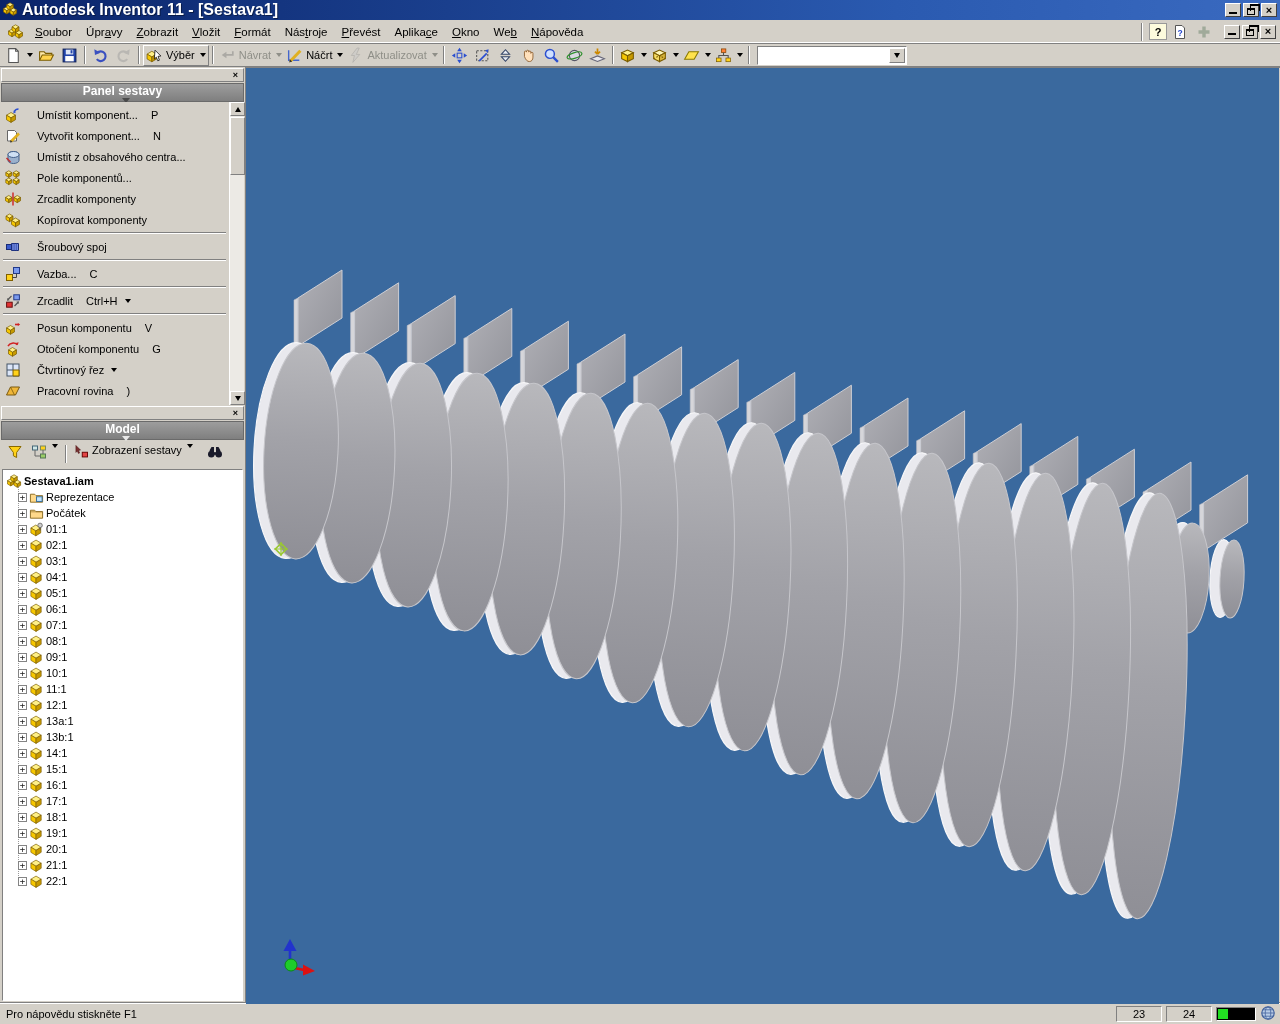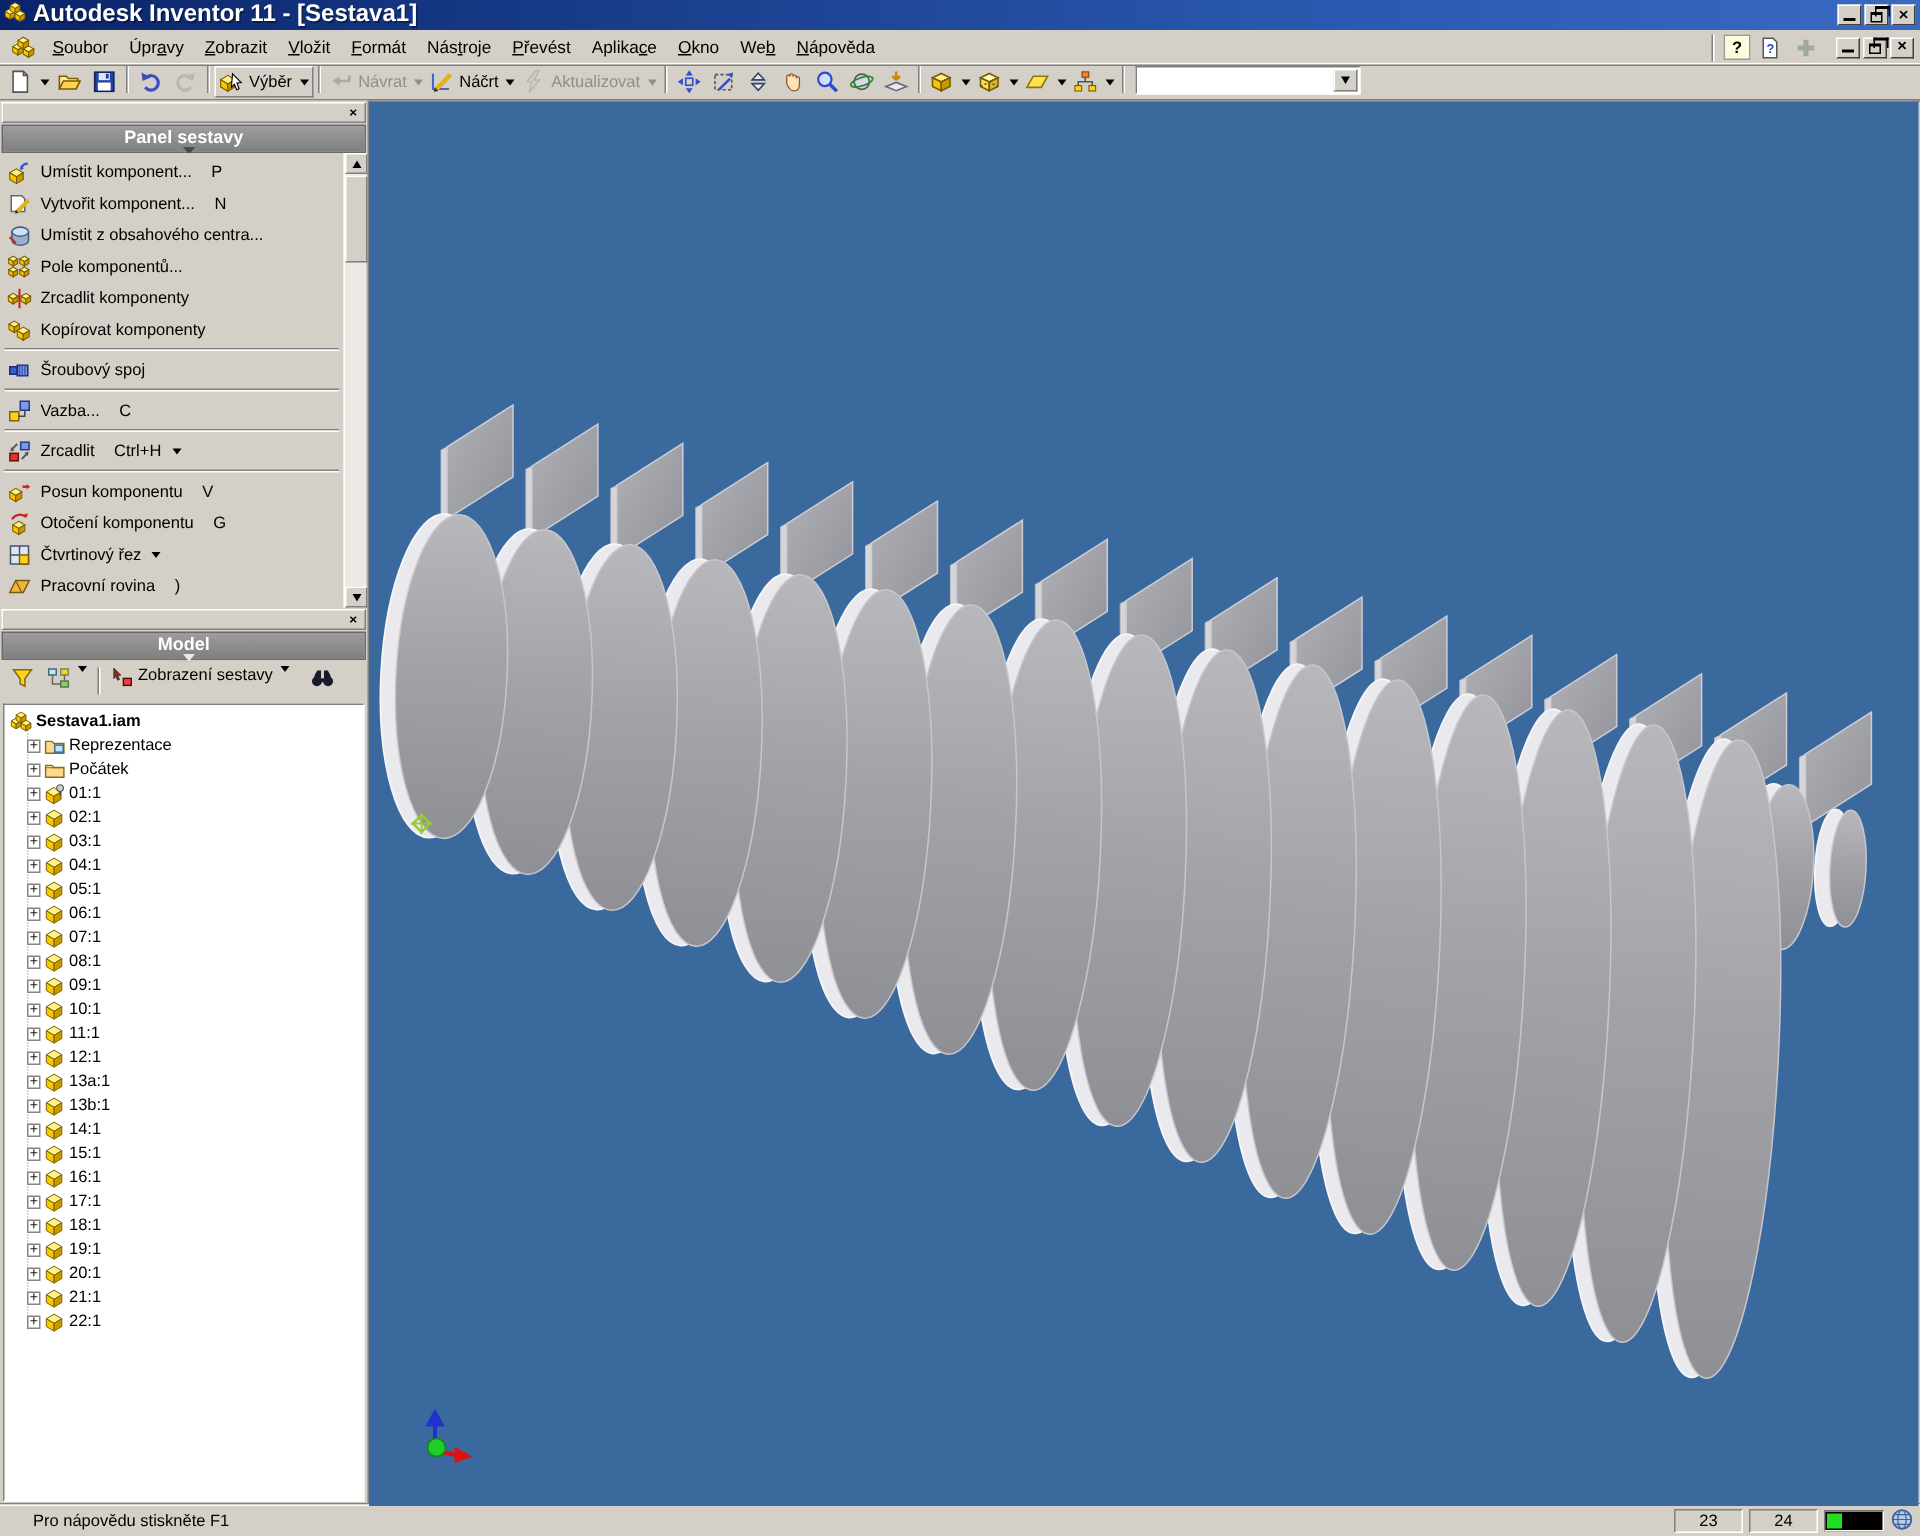--- a/index.html
+++ b/index.html
@@ -25,21 +25,21 @@
     border-bottom:1px solid #808080;box-shadow:inset 0 -1px 0 #fff;}
   .menu-item{padding:3px 7px;white-space:nowrap;font-size:11.5px;cursor:default;}
   .menu-item u{text-underline-offset:1px;}
   .mb-sep{width:2px;height:18px;border-left:1px solid #808080;border-right:1px solid #fff;margin:0 5px;}
   .mb-btn{width:22px;height:20px;display:inline-flex;align-items:center;justify-content:center;margin:0 1px;}
   .menubar .spacer{flex:1;}
   .childbtns{display:flex;align-items:center;margin-left:6px;}
   .childbtns .winbtn{height:14px;}
 
   
-  .toolbar{height:23px;display:flex;align-items:flex-start;padding:0 3px;background:#d4d0c8;
+  .toolbar{height:23px;display:flex;align-items:center;padding:0 3px;background:#d4d0c8;
     border-bottom:1px solid #808080;}
   .tb-btn{height:21px;min-width:23px;padding:0 2px;display:inline-flex;align-items:center;
     justify-content:center;gap:3px;white-space:nowrap;color:#000;}
   .tb-btn.raised{border:1px solid;border-color:#fff #808080 #808080 #fff;background:#d4d0c8;}
   .tb-btn.disabled{color:#8f8f88;}
   .tb-btn.disabled svg{opacity:.45;filter:grayscale(1);}
   .tb-sep{width:2px;height:18px;border-left:1px solid #808080;border-right:1px solid #fff;margin:0 3px;}
   .dd{width:0;height:0;border-left:3px solid transparent;border-right:3px solid transparent;
     border-top:4px solid #000;margin-left:2px;}
   .disabled .dd{border-top-color:#8f8f88;}
@@ -60,21 +60,21 @@
     background:linear-gradient(#9d9d9d,#7f7f7f);color:#fff;font-weight:bold;font-size:12px;
     border:1px solid #6a6a6a;flex-direction:column;}
   .ph-arrow{width:0;height:0;border-left:4px solid transparent;border-right:4px solid transparent;
     border-top:5px solid #e9e9e9;margin-left:7px;}
   .panel-header .spacer{flex:1;}
   .help-btn{width:13px;height:13px;background:#fdfbdd;border:1px solid #888;color:#000;
     display:flex;align-items:center;justify-content:center;font-size:10px;font-weight:bold;}
   .panel-body{height:303px;position:relative;background:#d4d0c8;margin:0 1px;}
   .panel-list{position:absolute;left:0;top:2px;right:16px;bottom:0;}
   .p-item{height:21px;display:flex;align-items:center;padding:0 4px;gap:5px;white-space:nowrap;}
-  .p-item .lbl{margin-left:1px;}
+  .p-item .lbl{margin-left:11px;}
   .p-item .sc{margin-left:8px;}
   .p-sep{height:2px;border-top:1px solid #808080;border-bottom:1px solid #fff;margin:2px 2px;}
   .vscroll{position:absolute;right:0;top:0;bottom:0;width:15px;background:#eceae5;
     border-left:1px solid #fff;}
   .sb-btn{position:absolute;left:0;width:15px;height:14px;background:#d4d0c8;border:1px solid;
     border-color:#fff #808080 #808080 #fff;display:flex;align-items:center;justify-content:center;}
   .sb-up{top:0;} .sb-down{bottom:0;}
   .tri-up{width:0;height:0;border-left:3.5px solid transparent;border-right:3.5px solid transparent;border-bottom:5px solid #000;}
   .tri-down{width:0;height:0;border-left:3.5px solid transparent;border-right:3.5px solid transparent;border-top:5px solid #000;}
   .sb-thumb{position:absolute;left:0;top:15px;width:15px;height:58px;background:#d4d0c8;
@@ -91,21 +91,21 @@
   .plusbox{width:9px;height:9px;background:#fff;border:1px solid #848484;display:inline-flex;
     align-items:center;justify-content:center;flex:none;margin-left:11px;z-index:1;}
   .plusbox:before{content:'+';font-size:9px;line-height:7px;font-family:"DejaVu Sans Mono",monospace;color:#222;}
 
   .viewport{flex:1;position:relative;border-top:1px solid #828282;}
   .viewport svg{display:block;}
 
   
   .statusbar{height:21px;display:flex;align-items:center;background:#d4d0c8;
     border-top:1px solid #fff;box-shadow:0 -1px 0 #808080;padding:0 4px;gap:4px;}
-  .statusbar .hint{flex:1;padding-left:2px;margin-left:16px;}
+  .statusbar .hint{flex:1;padding-left:2px;}
   .sb-box{width:46px;height:16px;border:1px solid;border-color:#808080 #fff #fff #808080;
     display:flex;align-items:center;justify-content:center;background:#d4d0c8;text-align:center;}
   .meter{width:40px;height:14px;background:#000;border:1px solid;border-color:#808080 #fff #fff #808080;
     display:flex;align-items:stretch;padding:1px;}
   .meter .seg{width:10px;background:#22dd22;}
   svg.ic{flex:none;}
 </style>
 </head>
 <body>
 

